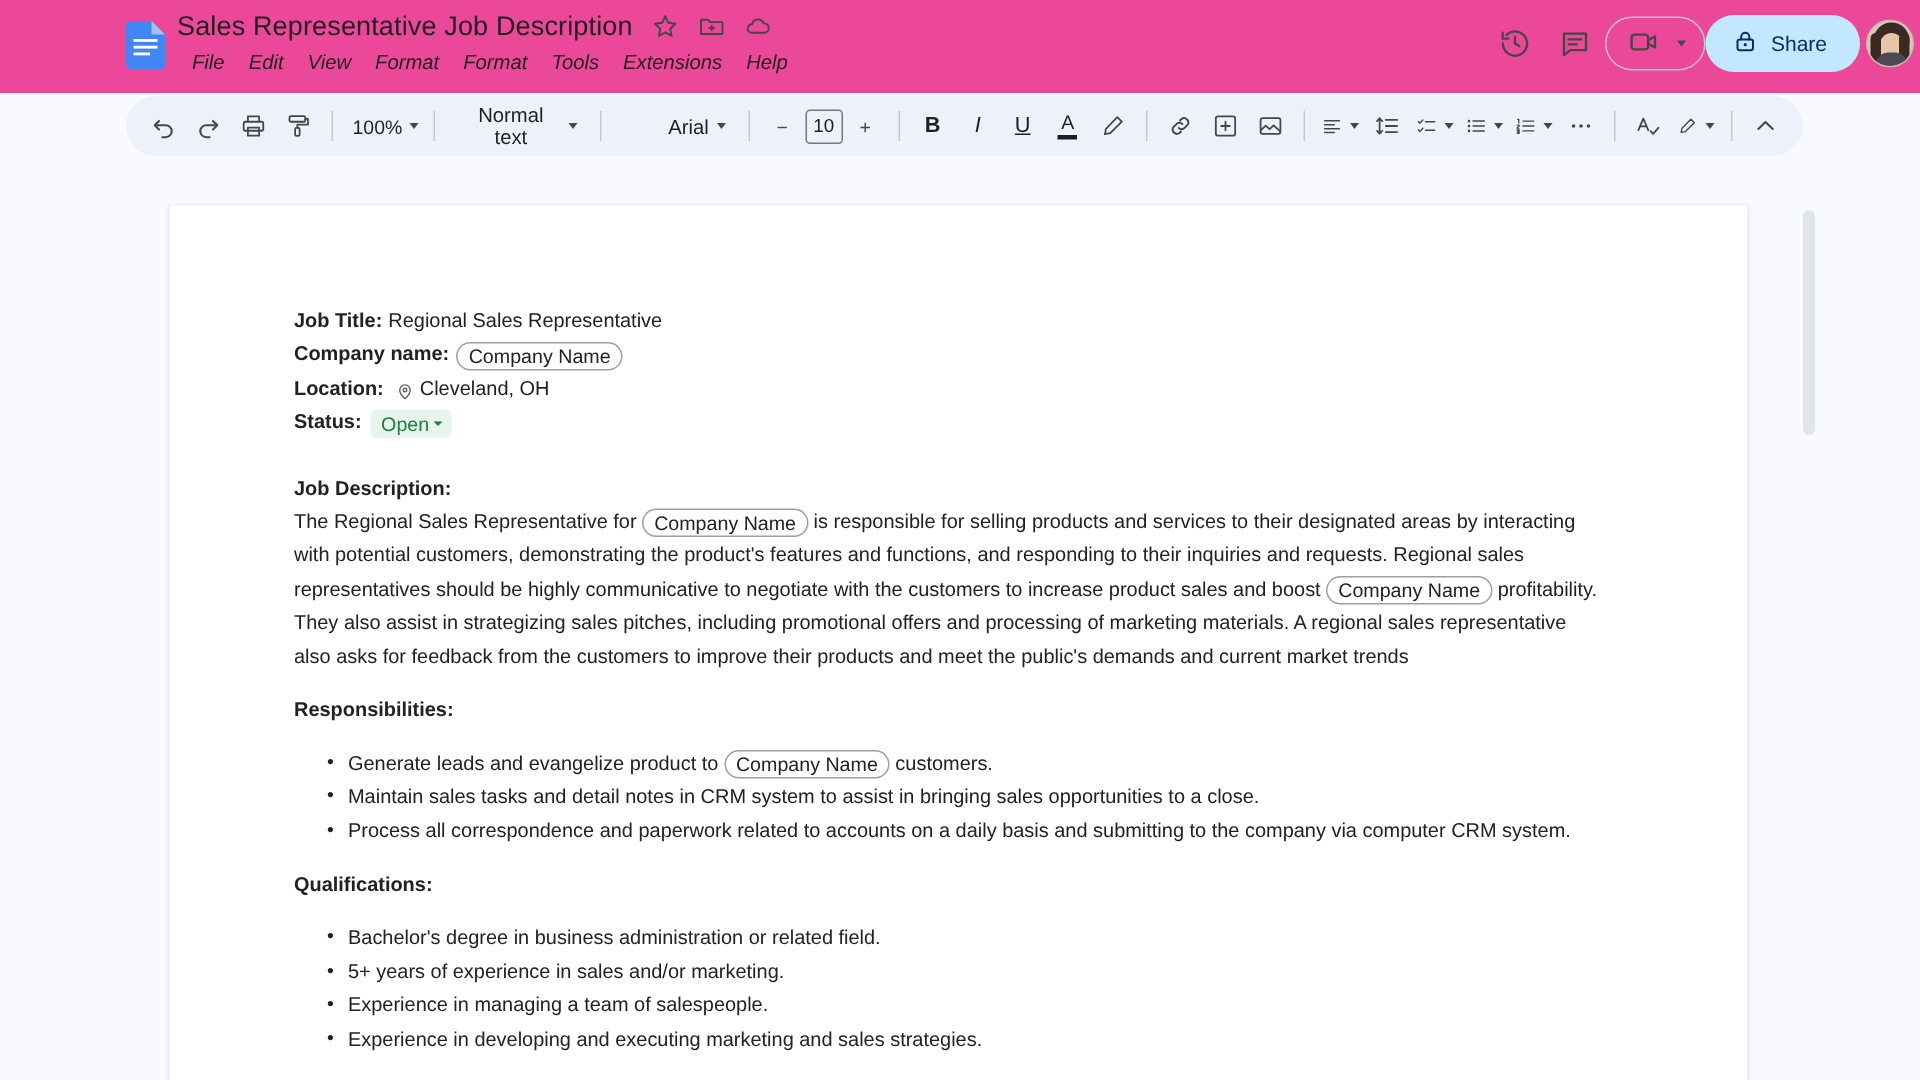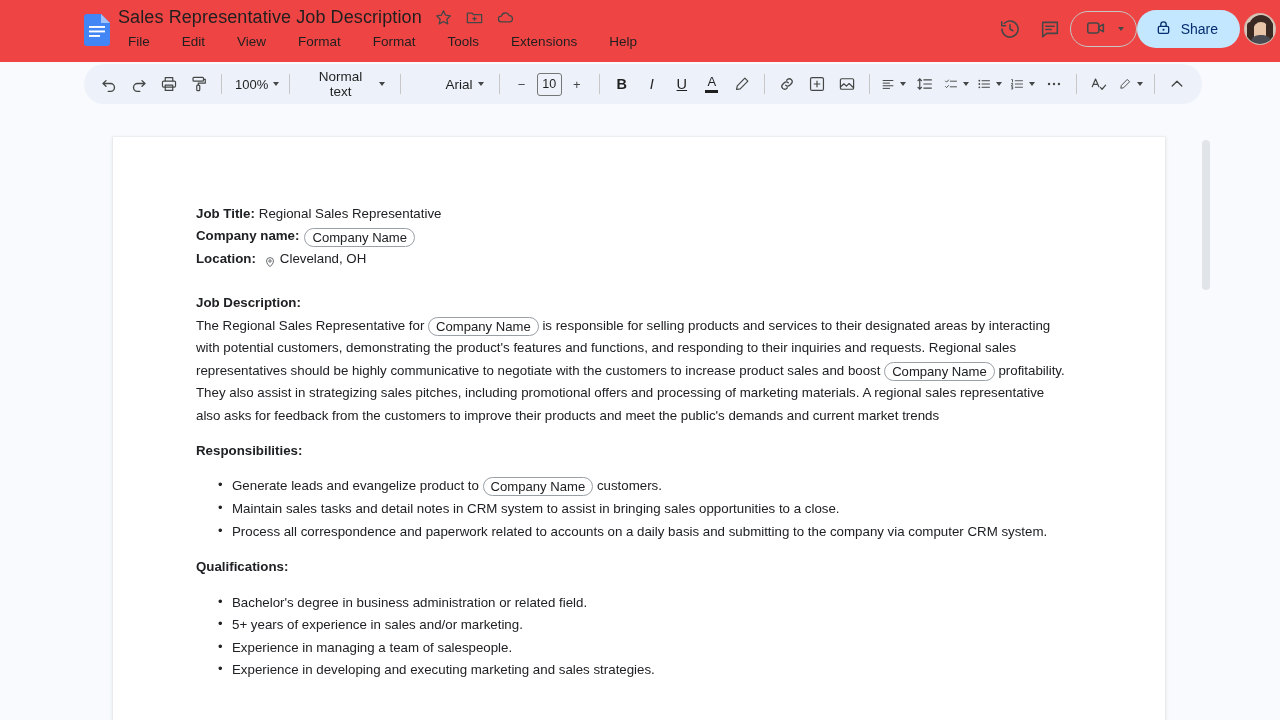--- a/index.html
+++ b/index.html
@@ -8,32 +8,32 @@
     width: 1280px; height: 720px;
     overflow: hidden;
     font-family: "Liberation Sans", sans-serif;
     background: #f6f8fc;
   }
   #app { position: relative; width: 1280px; height: 720px; background: #f8fafd; }
 
   
   .topbar {
     position: absolute; left: 0; top: 0; width: 1280px; height: 62px;
-    background: #ef4444;
+    background: #ec4899;
   }
   .docs-icon {
     position: absolute; left: 84px; top: 14px; width: 26px; height: 32px;
   }
   .title-row { position: absolute; left: 118px; top: 7px; display: flex; align-items: center; gap: 12px; }
   .doc-title {
     font-size: 18px; color: #1f1f1f; letter-spacing: .1px; white-space: nowrap;
   }
   .title-ic { width: 19px; height: 19px; color: #444746; display: inline-block; }
   .title-ic svg { display:block; }
-  .menubar { position: absolute; left: 120px; top: 32px; display: flex; gap: 16px; }
+  .menubar { position: absolute; left: 120px; top: 32px; display: flex; gap: 0px; font-style: italic; }
   .menu-item {
     font-size: 13.5px; color: #1f1f1f; padding: 2px 8px; border-radius: 4px; cursor: default;
     white-space: nowrap;
   }
 
   .top-right { position: absolute; right: 4px; top: 9px; display: flex; align-items: center; gap: 0; }
   .round-btn {
     width: 40px; height: 40px; border-radius: 50%; display: flex; align-items: center;
     justify-content: center; color: #444746; background: transparent; border: none;
   }
@@ -397,20 +397,27 @@
           <span class="line"><b>Location:</b></span>
           <span class="pin" style="margin-left:8px;">
             <svg width="12" height="12" viewBox="0 0 24 24" fill="none" stroke="currentColor" stroke-width="1.9">
               <path d="M12 21.5s7-6.2 7-11.3A7 7 0 0 0 5 10.2c0 5.1 7 11.3 7 11.3z" stroke-linejoin="round"></path>
               <circle cx="12" cy="10" r="2.4"></circle>
             </svg>
           </span>
           <span class="line">Cleveland, OH</span>
         </div>
 
+        <div class="hdr-line">
+          <span class="line"><b>Status:</b></span>
+          <span class="chip-status" style="margin-left:6px;">
+            <span>Open</span>
+            <span class="ca"></span>
+          </span>
+        </div>
 
         <div class="gap"></div>
 
         <div class="sec-head">Job Description:</div>
         <div class="para">
           <span>The Regional Sales Representative for </span><span class="chip">Company Name</span><span> is responsible for selling products and services to their designated areas by interacting with potential customers, demonstrating the product's features and functions, and responding to their inquiries and requests. Regional sales representatives should be highly communicative to negotiate with the customers to increase product sales and boost </span><span class="chip">Company Name</span><span> profitability. They also assist in strategizing sales pitches, including promotional offers and processing of marketing materials. A regional sales representative also asks for feedback from the customers to improve their products and meet the public's demands and current market trends</span>
         </div>
 
         <div class="gap-sm"></div>
 

